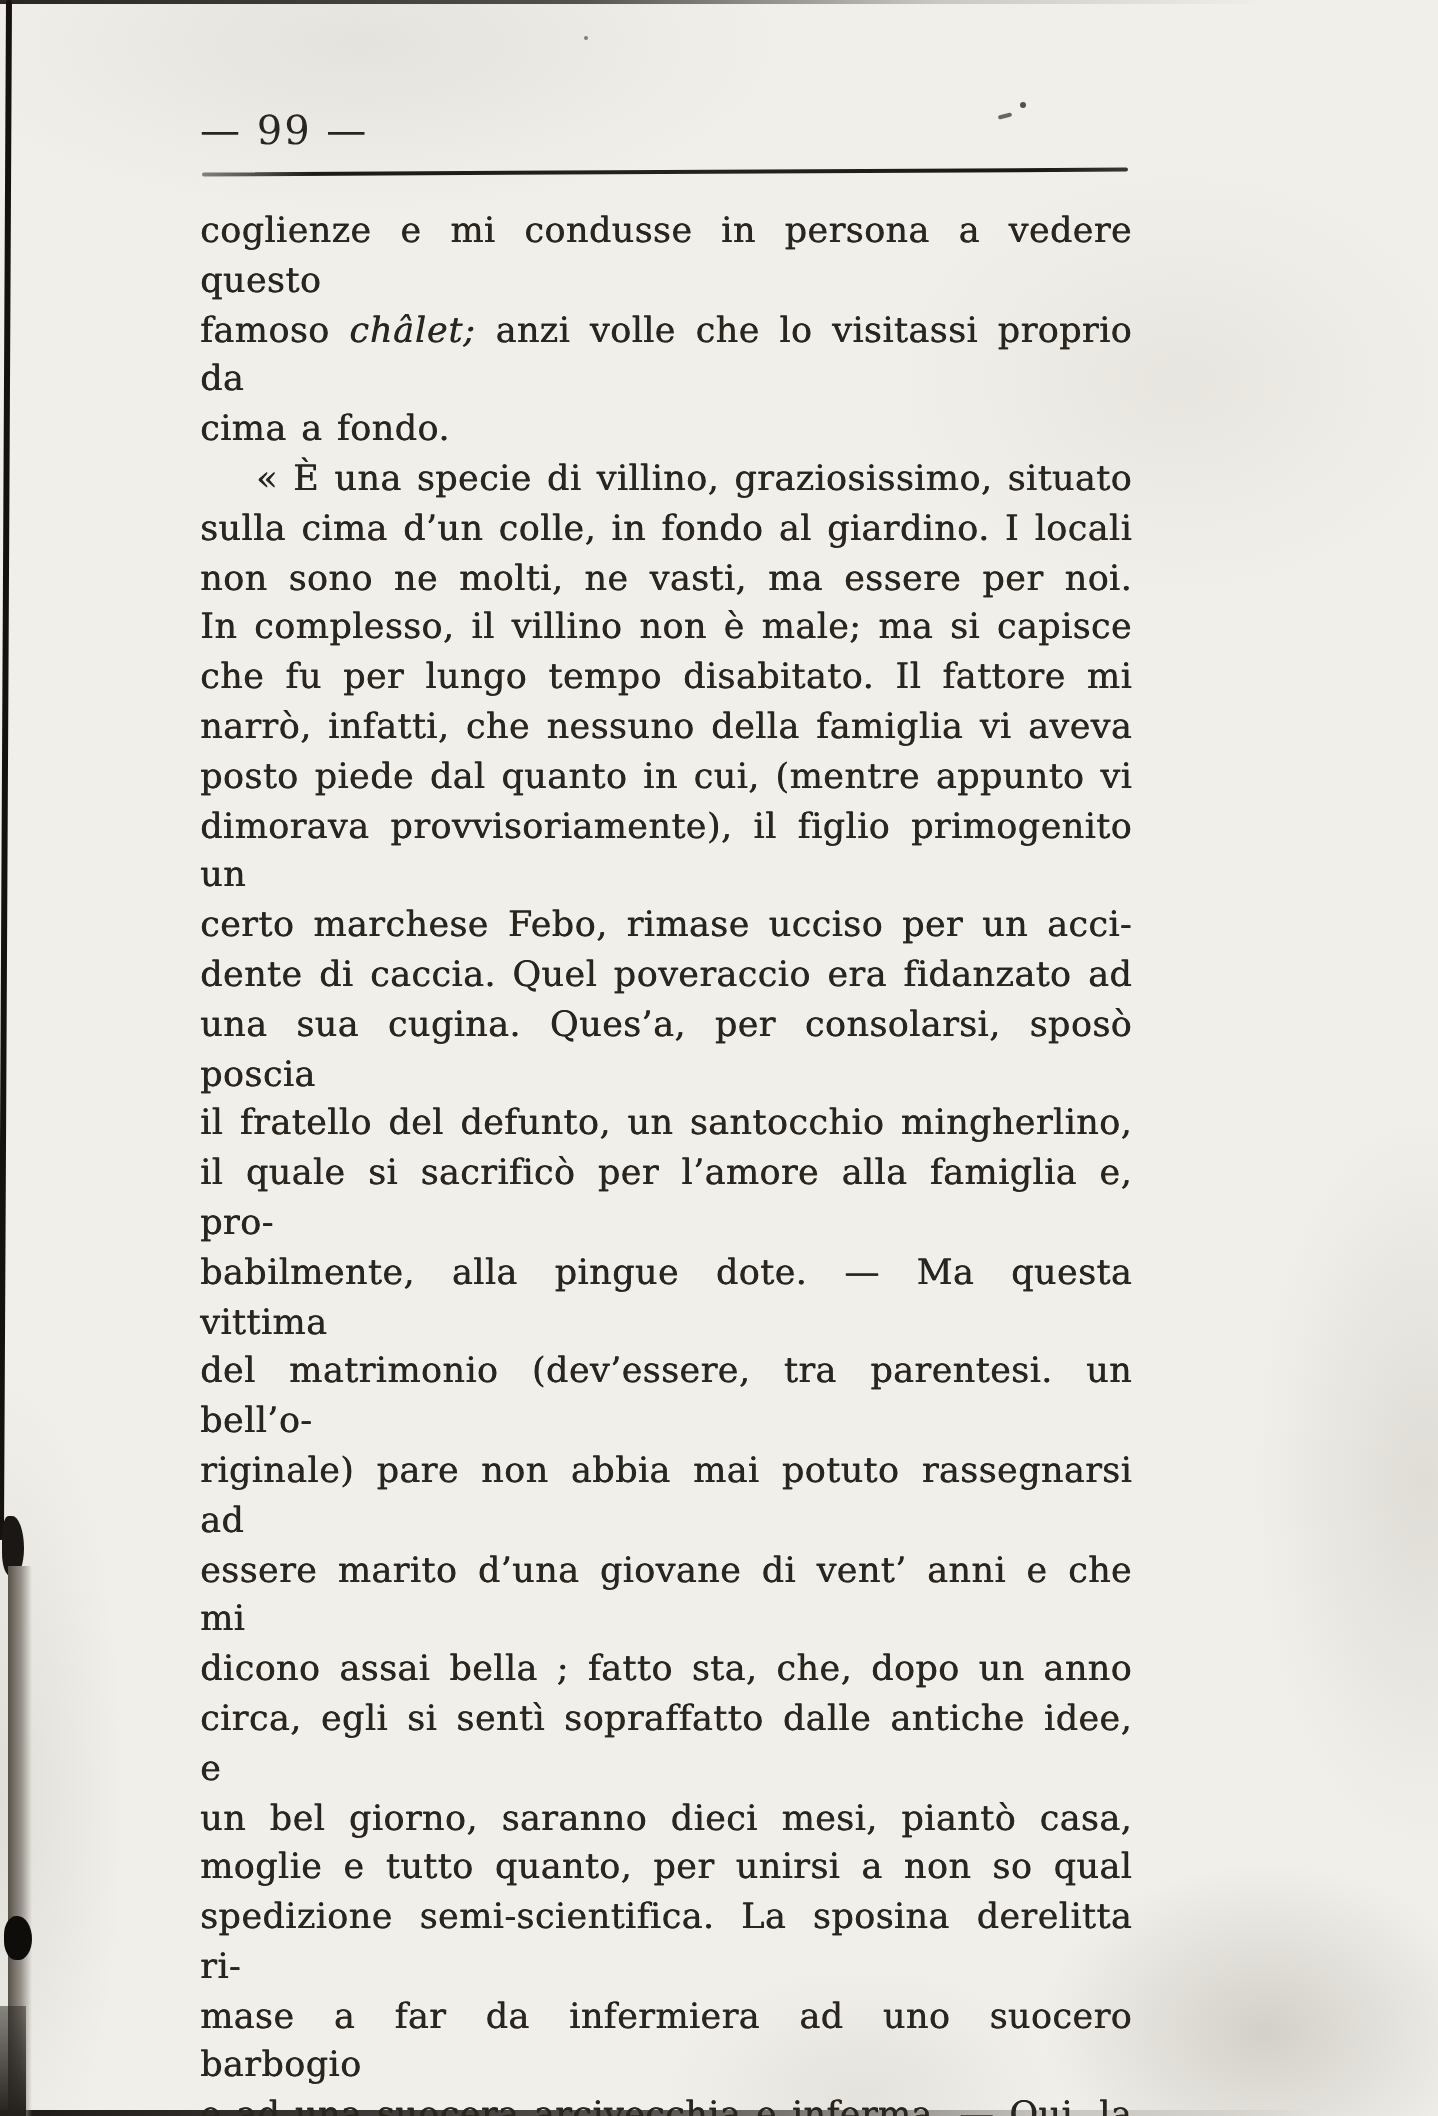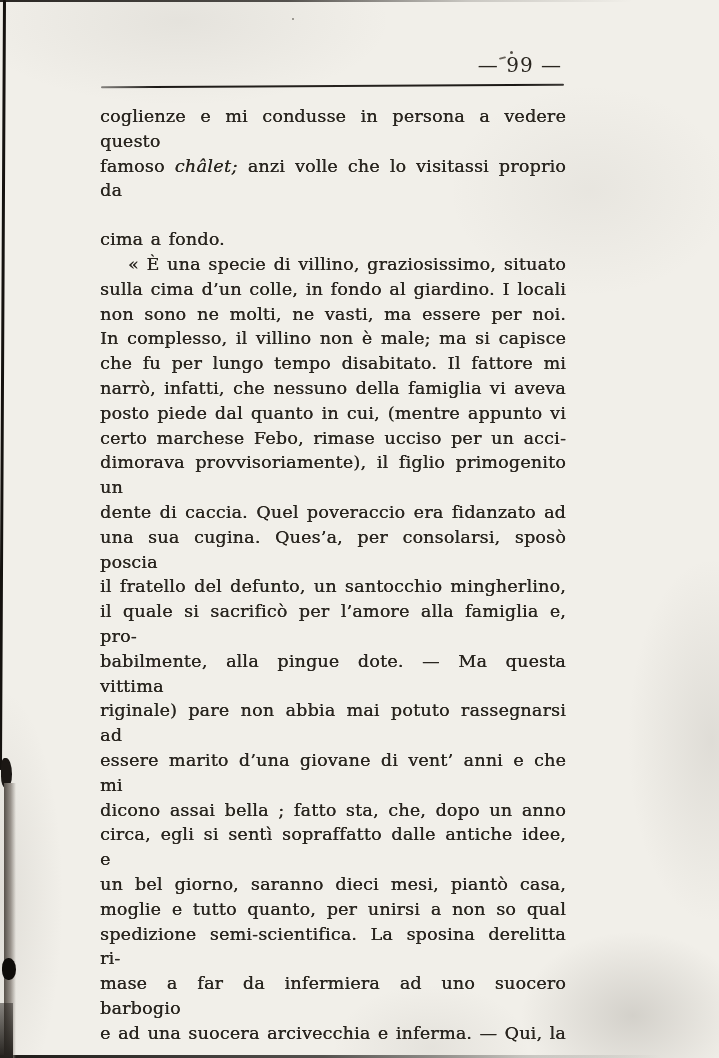--- a/index.html
+++ b/index.html
@@ -51,21 +51,21 @@
     position: absolute; left: 2px; top: 958px; width: 14px; height: 22px;
     background: #0f0d0a; border-radius: 50% 60% 55% 50%;
   }
   .binding-foot {
     position: absolute; left: 0; bottom: 0; width: 13px; height: 55px;
     background: linear-gradient(180deg, rgba(40,36,32,.5), #24211d);
   }
   
   .page-header {
     position: absolute; left: 100px; top: 53px; width: 462px;
-    text-align: right;
+    text-align: left;
     font-size: 20px; letter-spacing: 1px;
     color: var(--ink, #29251f);
   }
   .header-rule {
     position: absolute; left: 101px; top: 85px; width: 463px; height: 2px;
     transform: rotate(-0.3deg); border-radius: 1px;
     background: linear-gradient(90deg, rgba(25,22,19,.5), #1d1a17 12%, #26221e 55%, #1b1815 90%, rgba(25,22,19,.85));
   }
   .speck { position: absolute; background: #565048; }
   .speck1 { left: 510px; top: 51px; width: 3px; height: 3px; border-radius: 50%; }
@@ -73,21 +73,21 @@
   .speck3 { left: 292px; top: 18px; width: 2px; height: 2px; border-radius: 50%; opacity: .7; }
   
   .text-block {
     position: absolute; left: 100px; top: 104px; width: 466px;
     font-size: 17.5px; line-height: 24.8px;
     color: var(--ink, #29251f);
     word-spacing: 1.5px; letter-spacing: 0.2px;
     text-shadow: 0.25px 0 0 currentColor;
   }
   .line { text-align: justify; text-align-last: justify; }
-  .line.no-just { text-align-last: left; margin-top: 24px; }
+  .line.no-just { text-align-last: left; }
   .line.indent { padding-left: 28px; }
   .line i { font-style: italic; letter-spacing: 0.4px; }
 </style>
 </head>
 <body>
 
 <div class="page">
   <div class="scan-edge-top"></div>
   <div class="scan-edge-bottom"></div>
 
@@ -110,27 +110,28 @@
       <div class="line">coglienze e mi condusse in persona a vedere questo</div>
       <div class="line">famoso <i>châlet;</i> anzi volle che lo visitassi proprio da</div>
       <div class="line no-just">cima a fondo.</div>
       <div class="line indent">« È una specie di villino, graziosissimo, situato</div>
       <div class="line">sulla cima d’un colle, in fondo al giardino. I locali</div>
       <div class="line">non sono ne molti, ne vasti, ma essere per noi.</div>
       <div class="line">In complesso, il villino non è male; ma si capisce</div>
       <div class="line">che fu per lungo tempo disabitato. Il fattore mi</div>
       <div class="line">narrò, infatti, che nessuno della famiglia vi aveva</div>
       <div class="line">posto piede dal quanto in cui, (mentre appunto vi</div>
+      <div class="line">dimorava provvisoriamente), il figlio primogenito un</div>
       <div class="line">certo marchese Febo, rimase ucciso per un acci-</div>
-      <div class="line">dimorava provvisoriamente), il figlio primogenito un</div>
       <div class="line">dente di caccia. Quel poveraccio era fidanzato ad</div>
       <div class="line">una sua cugina. Ques’a, per consolarsi, sposò poscia</div>
       <div class="line">il fratello del defunto, un santocchio mingherlino,</div>
       <div class="line">il quale si sacrificò per l’amore alla famiglia e, pro-</div>
       <div class="line">babilmente, alla pingue dote. — Ma questa vittima</div>
+      <div class="line">del matrimonio (dev’essere, tra parentesi. un bell’o-</div>
       <div class="line">riginale) pare non abbia mai potuto rassegnarsi ad</div>
       <div class="line">essere marito d’una giovane di vent’ anni e che mi</div>
       <div class="line">dicono assai bella ; fatto sta, che, dopo un anno</div>
       <div class="line">circa, egli si sentì sopraffatto dalle antiche idee, e</div>
       <div class="line">un bel giorno, saranno dieci mesi, piantò casa,</div>
       <div class="line">moglie e tutto quanto, per unirsi a non so qual</div>
       <div class="line">spedizione semi-scientifica. La sposina derelitta ri-</div>
       <div class="line">mase a far da infermiera ad uno suocero barbogio</div>
       <div class="line">e ad una suocera arcivecchia e inferma. — Qui, la</div>
     </div>

